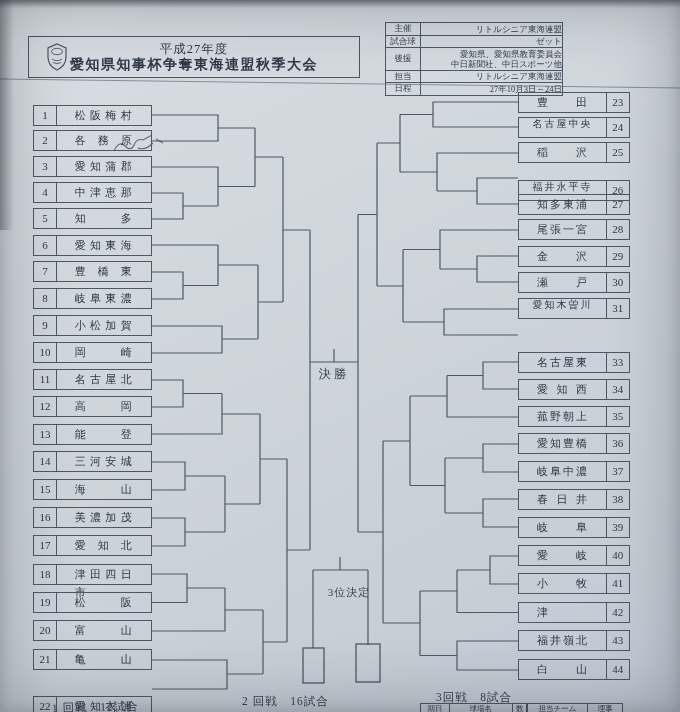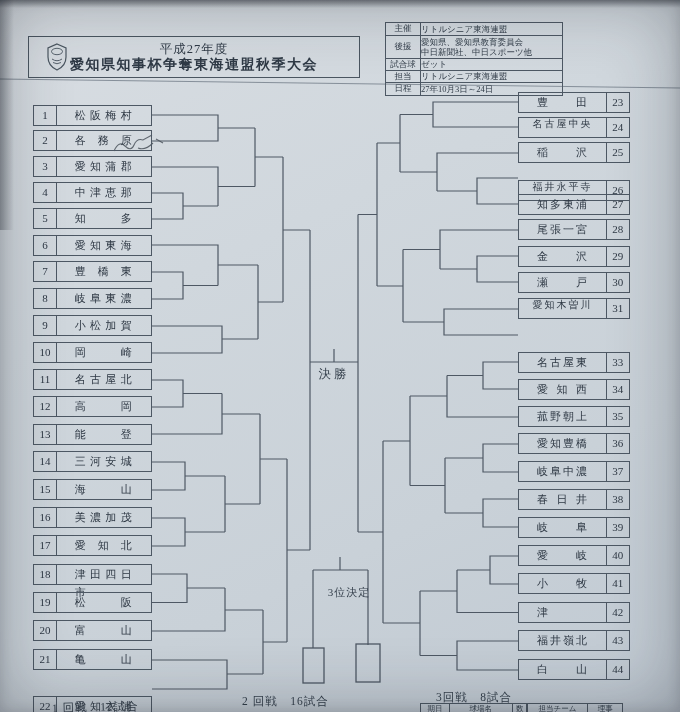--- a/index.html
+++ b/index.html
@@ -17,21 +17,21 @@
   .title-l2{font-size:14px;letter-spacing:1.5px;line-height:17px;font-weight:bold;}
   .logo{position:absolute;left:16px;top:6px;width:24px;height:28px;}
   
   .infotable{position:absolute;left:385px;top:22px;width:176px;
              border:1.2px solid #4d5864;color:#2f3a46;background:rgba(255,255,255,0.04);}
   .irow{display:flex;border-bottom:1px solid #4d5864;}
   .irow:last-child{border-bottom:none;}
   .ilabel{width:34px;border-right:1px solid #4d5864;text-align:center;
           font-size:8.5px;display:flex;align-items:center;justify-content:center;}
   .ivalue{flex:1;text-align:center;font-size:8.5px;display:flex;flex-direction:column;
-          align-items:flex-start;justify-content:center;line-height:10.5px;}
+          align-items:flex-end;justify-content:center;line-height:10.5px;}
   .h12{height:12px;} .h22{height:22px;} .h11{height:11px;}
   
   .trow{position:absolute;height:21px;display:flex;color:#2e3844;}
   .tnum{width:24px;height:21px;box-sizing:border-box;border:1.3px solid #4d5864;
         font-size:11px;text-align:center;line-height:18px;}
   .tname{height:21px;box-sizing:border-box;border:1.3px solid #4d5864;
          font-size:11px;line-height:18px;padding:0 18px;
          text-align:justify;text-align-last:justify;letter-spacing:1px;}
   .trow.l .tname{width:96px;margin-left:-1.3px;}
   .trow.r .tname{width:89px;}
@@ -87,32 +87,32 @@
     <div class="title-l2">愛知県知事杯争奪東海連盟秋季大会</div>
   </div>
 
   <div class="infotable">
     <div class="irow h12">
       <div class="ilabel">主催</div>
       <div class="ivalue">
           <span>リトルシニア東海連盟</span>
         </div>
     </div>
+    <div class="irow h11">
+      <div class="ilabel">試合球</div>
+      <div class="ivalue">
+          <span>ゼット</span>
+        </div>
+    </div>
     <div class="irow h22">
       <div class="ilabel">後援</div>
       <div class="ivalue">
         <span>愛知県、愛知県教育委員会</span>
         <span>中日新聞社、中日スポーツ他</span>
       </div>
-    </div>
-    <div class="irow h11">
-      <div class="ilabel">試合球</div>
-      <div class="ivalue">
-          <span>ゼット</span>
-        </div>
     </div>
     <div class="irow h11">
       <div class="ilabel">担当</div>
       <div class="ivalue">
           <span>リトルシニア東海連盟</span>
         </div>
     </div>
     <div class="irow h12">
       <div class="ilabel">日程</div>
       <div class="ivalue">

